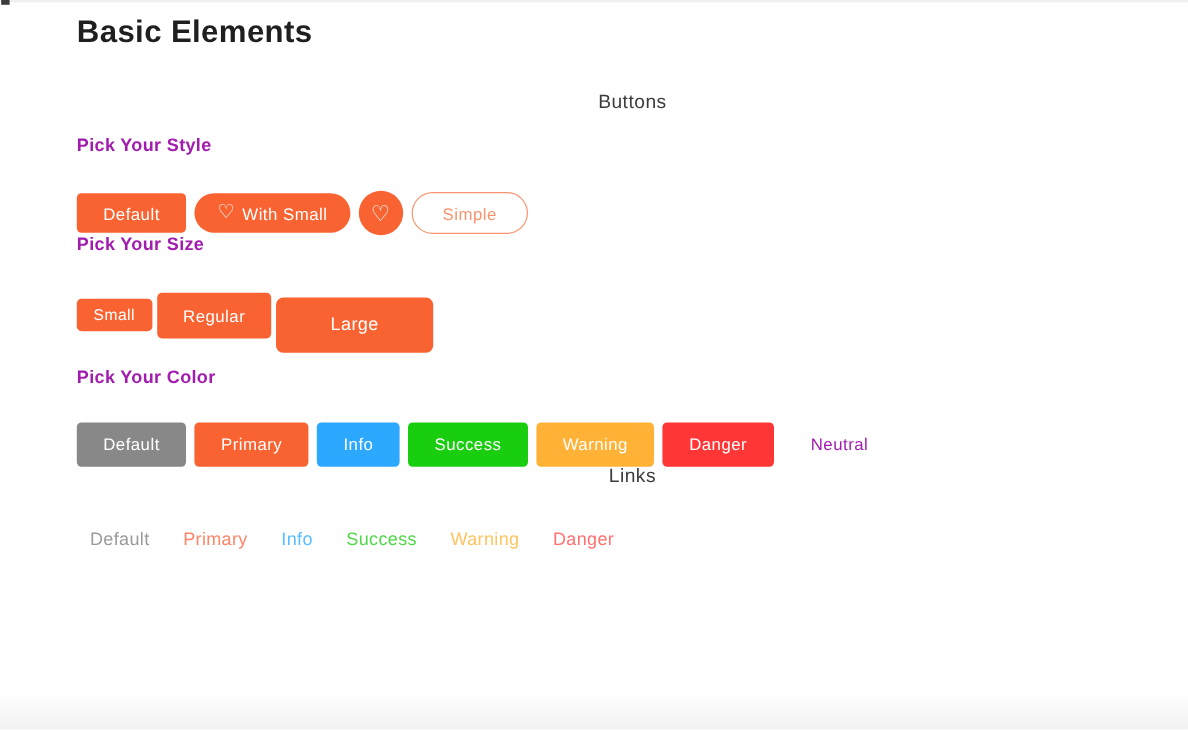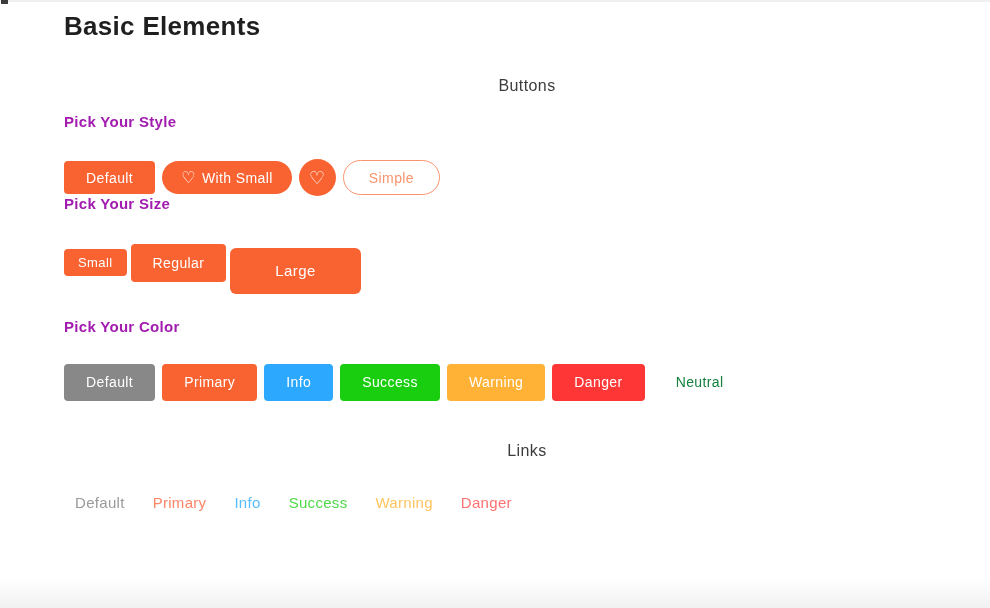--- a/index.html
+++ b/index.html
@@ -28,28 +28,28 @@
   .page-title {
     font-size: 26px; font-weight: 700; color: #1f1f1f;
     letter-spacing: 0.3px; line-height: 1.1;
   }
   .section-title {
     font-size: 16px; font-weight: 300; color: #3c3c3c;
     letter-spacing: 0.4px;
     text-align: center;
   }
   .section-title.buttons { margin-top: 36px; }
-  .section-title.links { margin-top: 41px; }
+  .section-title.links { }
   .sub-heading {
     font-size: 15px; font-weight: 700; color: #a21caf;
     letter-spacing: 0.3px;
   }
   .sub-heading.style { margin-top: 18px; }
   .sub-heading.size  { }
-  .sub-heading.color { margin-top: 32px; }
+  .sub-heading.color { margin-top: 20px; }
 
   .btn-row { display: flex; align-items: center; }
   .row-style { margin-top: 31px; gap: 7px; height: 34px; }
   .row-size  { margin-top: 28px; gap: 4px; height: 46px; }
   .row-color { margin-top: 29px; gap: 7px; height: 37px; }
 
   .btn {
     display: inline-flex; align-items: center; justify-content: center;
     border: none; cursor: pointer; color: #ffffff;
     font-family: inherit; font-size: 14px; letter-spacing: 0.4px;
@@ -112,21 +112,21 @@
   </div>
 
   <h3 class="sub-heading color">Pick Your Color</h3>
   <div class="btn-row row-color">
     <button class="btn btn-color" style="background-color: rgb(136, 136, 136); color: rgb(255, 255, 255);">Default</button>
     <button class="btn btn-color" style="background-color: rgb(249, 99, 50); color: rgb(255, 255, 255);">Primary</button>
     <button class="btn btn-color" style="background-color: rgb(44, 168, 255); color: rgb(255, 255, 255);">Info</button>
     <button class="btn btn-color" style="background-color: rgb(24, 206, 15); color: rgb(255, 255, 255);">Success</button>
     <button class="btn btn-color" style="background-color: rgb(255, 178, 54); color: rgb(255, 255, 255);">Warning</button>
     <button class="btn btn-color" style="background-color: rgb(255, 54, 54); color: rgb(255, 255, 255);">Danger</button>
-    <button class="btn btn-color btn-neutral" style="background-color: rgb(255, 255, 255); color: #15803d;">Neutral</button>
+    <button class="btn btn-color btn-neutral" style="background-color: rgb(255, 255, 255); color: #a21caf;">Neutral</button>
   </div>
 
   <h2 class="section-title links">Links</h2>
   <div class="links-row">
     <a class="link-item" style="color: rgb(154, 154, 154);">Default</a>
     <a class="link-item" style="color: rgb(252, 133, 104);">Primary</a>
     <a class="link-item" style="color: rgb(88, 189, 255);">Info</a>
     <a class="link-item" style="color: rgb(79, 217, 72);">Success</a>
     <a class="link-item" style="color: rgb(255, 196, 95);">Warning</a>
     <a class="link-item" style="color: rgb(255, 112, 112);">Danger</a>

